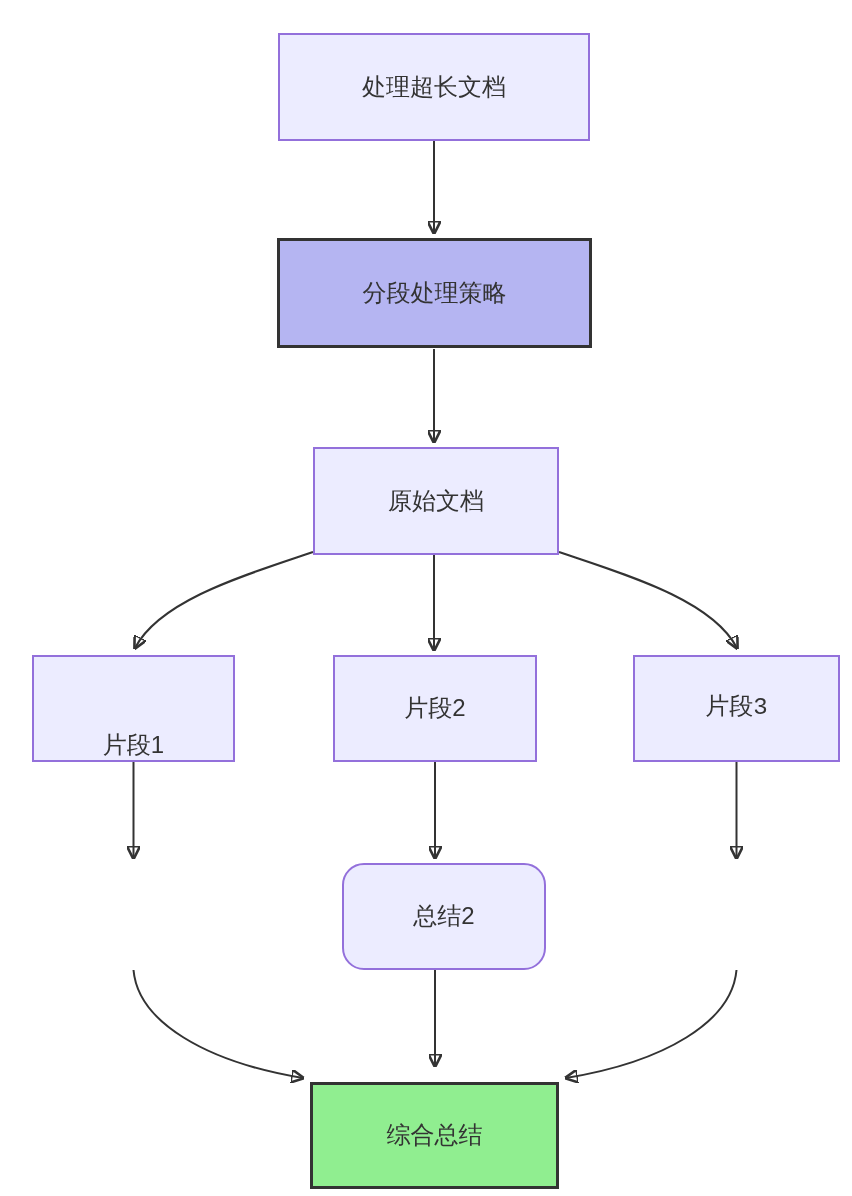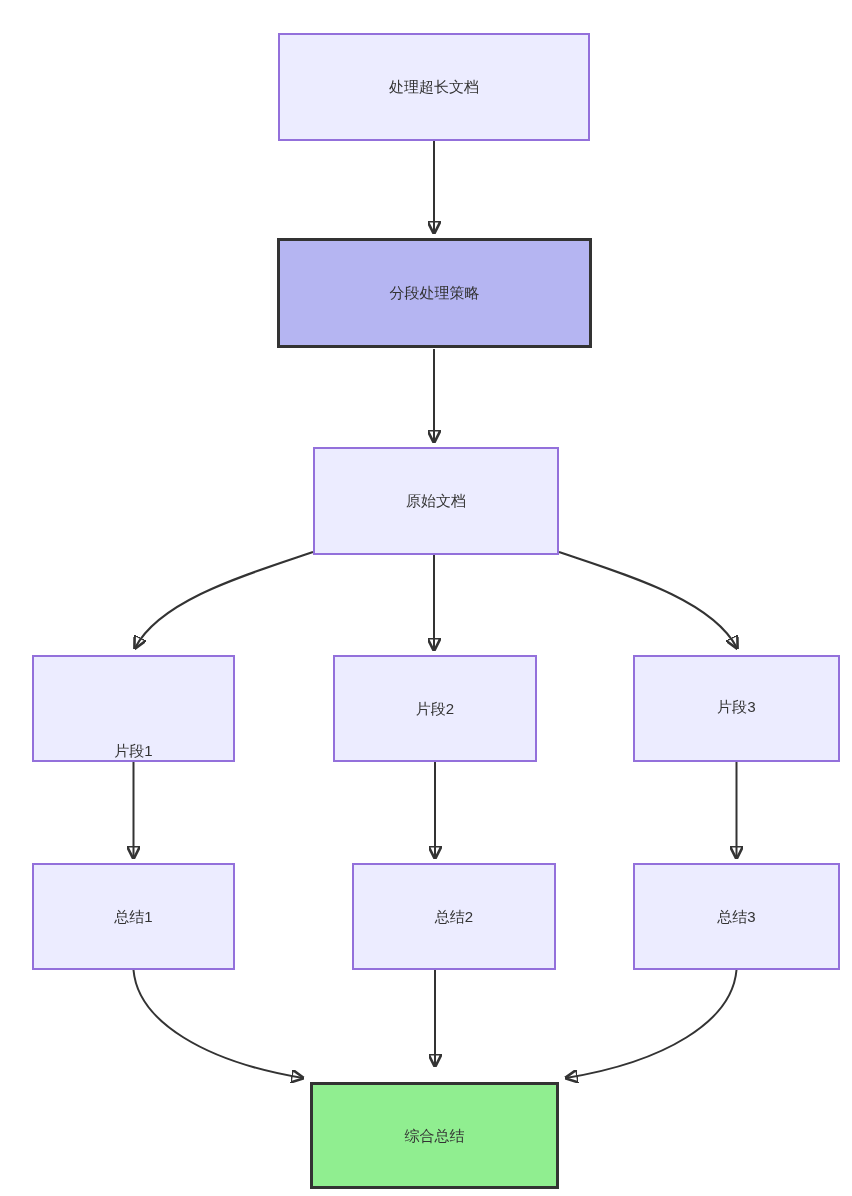--- a/index.html
+++ b/index.html
@@ -33,41 +33,41 @@
   .node {
     position: absolute;
     box-sizing: border-box;
     display: flex;
     align-items: center;
     justify-content: center;
     text-align: center;
     background: var(--node-fill, #ECECFF);
     border: 2px solid var(--node-border, #9370DB);
     color: var(--text, #333333);
-    font-size: 15px;
+    font-size: 24px;
     line-height: 1.2;
   }
   .node.highlight {
     background: var(--highlight-fill, #B5B5F2);
     border: 3.5px solid var(--highlight-border, #333333);
     justify-content: center;
   }
   .node.success {
     background: var(--success-fill, #90EE90);
     border: 3.5px solid var(--success-border, #333333);
   }
   
   .n-doc      { left: 278px; top:  33px; width: 312px; height: 108px; }
   .n-strategy { left: 277px; top: 238px; width: 315px; height: 110px; }
   .n-original { left: 313px; top: 447px; width: 246px; height: 108px; justify-content: center; }
   .n-seg1     { left:  32px; top: 655px; width: 203px; height: 107px; align-items: flex-end; }
   .n-seg2     { left: 333px; top: 655px; width: 204px; height: 107px; }
   .n-seg3     { left: 633px; top: 655px; width: 207px; height: 107px; font-family: Liberation Mono, monospace; }
   .n-sum1     { left:  32px; top: 863px; width: 203px; height: 107px; }
-  .n-sum2     { left: 352px; top: 863px; width: 204px; height: 107px; }
+  .n-sum2     { left: 342px; top: 863px; width: 204px; height: 107px; border-radius: 22px; }
   .n-sum3     { left: 633px; top: 863px; width: 207px; height: 107px; }
   .n-final    { left: 310px; top:1082px; width: 249px; height: 107px; }
 </style>
 </head>
 <body>
 
 <div class="canvas">
 
   <svg class="edges" width="852" height="1196" viewBox="0 0 852 1196" xmlns="http://www.w3.org/2000/svg">
     <defs>
@@ -105,29 +105,23 @@
   </div>
 
   <div class="node n-seg2">
     <span>片段2</span>
   </div>
 
   <div class="node n-seg3">
     <span>片段3</span>
   </div>
 
-  <div class="node n-sum1">
-    <span>总结1</span>
-  </div>
 
   <div class="node n-sum2">
     <span>总结2</span>
   </div>
 
-  <div class="node n-sum3">
-    <span>总结3</span>
-  </div>
 
   <div class="node success n-final">
     <span>综合总结</span>
   </div>
 
 </div>
 
 </body></html>

